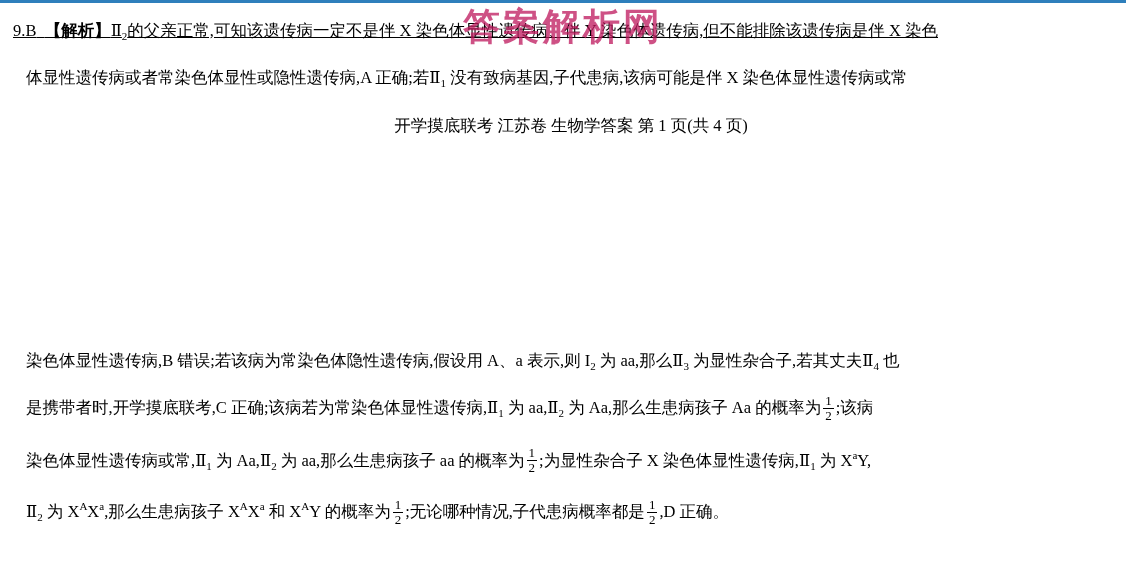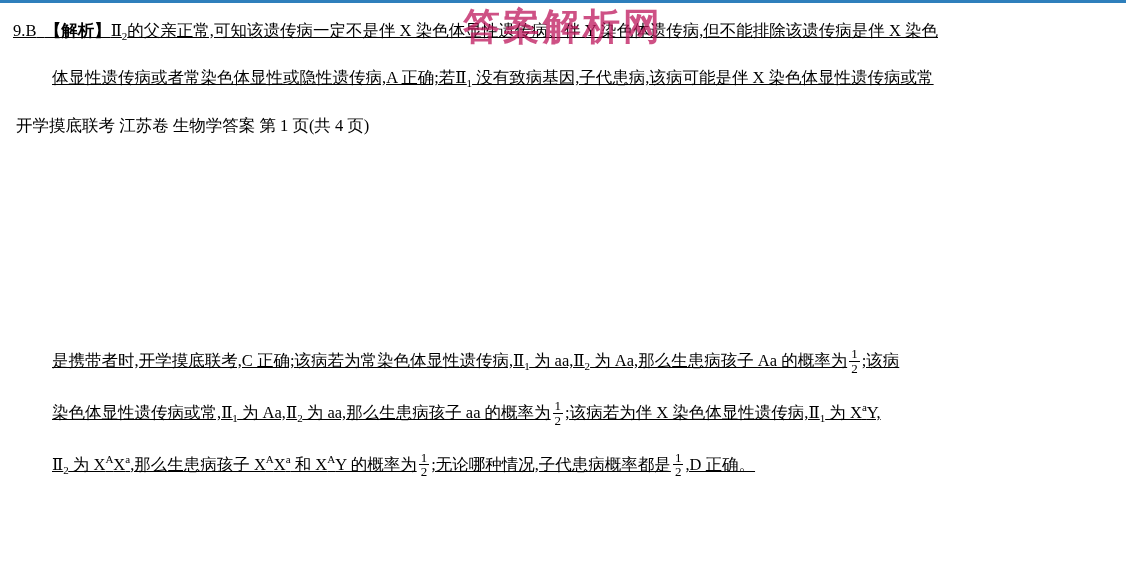--- a/index.html
+++ b/index.html
@@ -52,25 +52,24 @@
     font-size: 16.5px;
     line-height: 41px;
     white-space: nowrap;
     position: relative;
   }
   .line.indent-num {
     padding-left: 13px;
     text-decoration: underline;
   }
   .line.indent-body {
-    padding-left: 52px;
-    text-decoration: underline;
+    padding-left: 26px;
   }
   .line.center {
-    text-align: left;
+    text-align: center;
     padding-left: 16px;
   }
   .sub {
     font-size: 11px;
     vertical-align: sub;
   }
   .sup {
     font-size: 11px;
     vertical-align: super;
   }
@@ -120,27 +119,30 @@
     <div class="line indent-body">
       <span>体显性遗传病或者常染色体显性或隐性遗传病,A 正确;若Ⅱ</span><span class="sub">1</span><span> 没有致病基因,子代患病,该病可能是伴 X 染色体显性遗传病或常</span>
     </div>
 
     <div class="line center">开学摸底联考  江苏卷  生物学答案  第 1 页(共 4 页)</div>
 
   </div>
 
   <div class="block" id="block-bottom">
 
+    <div class="line indent-body">
+      <span>染色体显性遗传病,B 错误;若该病为常染色体隐性遗传病,假设用 A、a 表示,则 I</span><span class="sub">2</span><span> 为 aa,那么Ⅱ</span><span class="sub">3</span><span> 为显性杂合子,若其丈夫Ⅱ</span><span class="sub">4</span><span> 也</span>
+    </div>
 
     <div class="line indent-body">
       <span>是携带者时,开学摸底联考,C 正确;该病若为常染色体显性遗传病,Ⅱ</span><span class="sub">1</span><span> 为 aa,Ⅱ</span><span class="sub">2</span><span> 为 Aa,那么生患病孩子 Aa 的概率为</span><span class="frac"><span class="num">1</span><span class="den">2</span></span><span>;该病</span>
     </div>
 
     <div class="line indent-body">
-      <span>染色体显性遗传病或常,Ⅱ</span><span class="sub">1</span><span> 为 Aa,Ⅱ</span><span class="sub">2</span><span> 为 aa,那么生患病孩子 aa 的概率为</span><span class="frac"><span class="num">1</span><span class="den">2</span></span><span>;该病若为伴 X 染色体显性遗传病,Ⅱ</span><span class="sub">1</span><span> 为 X</span><span class="sup">a</span><span>Y,</span>
+      <span>染色体显性遗传病或常,Ⅱ</span><span class="sub">1</span><span> 为 Aa,Ⅱ</span><span class="sub">2</span><span> 为 aa,那么生患病孩子 aa 的概率为</span><span class="frac"><span class="num">1</span><span class="den">2</span></span><span>;为显性杂合子 X 染色体显性遗传病,Ⅱ</span><span class="sub">1</span><span> 为 X</span><span class="sup">a</span><span>Y,</span>
     </div>
 
     <div class="line indent-body">
       <span class="roman">Ⅱ</span><span class="sub">2</span><span> 为 X</span><span class="sup">A</span><span>X</span><span class="sup">a</span><span>,那么生患病孩子 X</span><span class="sup">A</span><span>X</span><span class="sup">a</span><span> 和 X</span><span class="sup">A</span><span>Y 的概率为</span><span class="frac"><span class="num">1</span><span class="den">2</span></span><span>;无论哪种情况,子代患病概率都是</span><span class="frac"><span class="num">1</span><span class="den">2</span></span><span>,D 正确。</span>
     </div>
 
   </div>
 
 </div>
 

